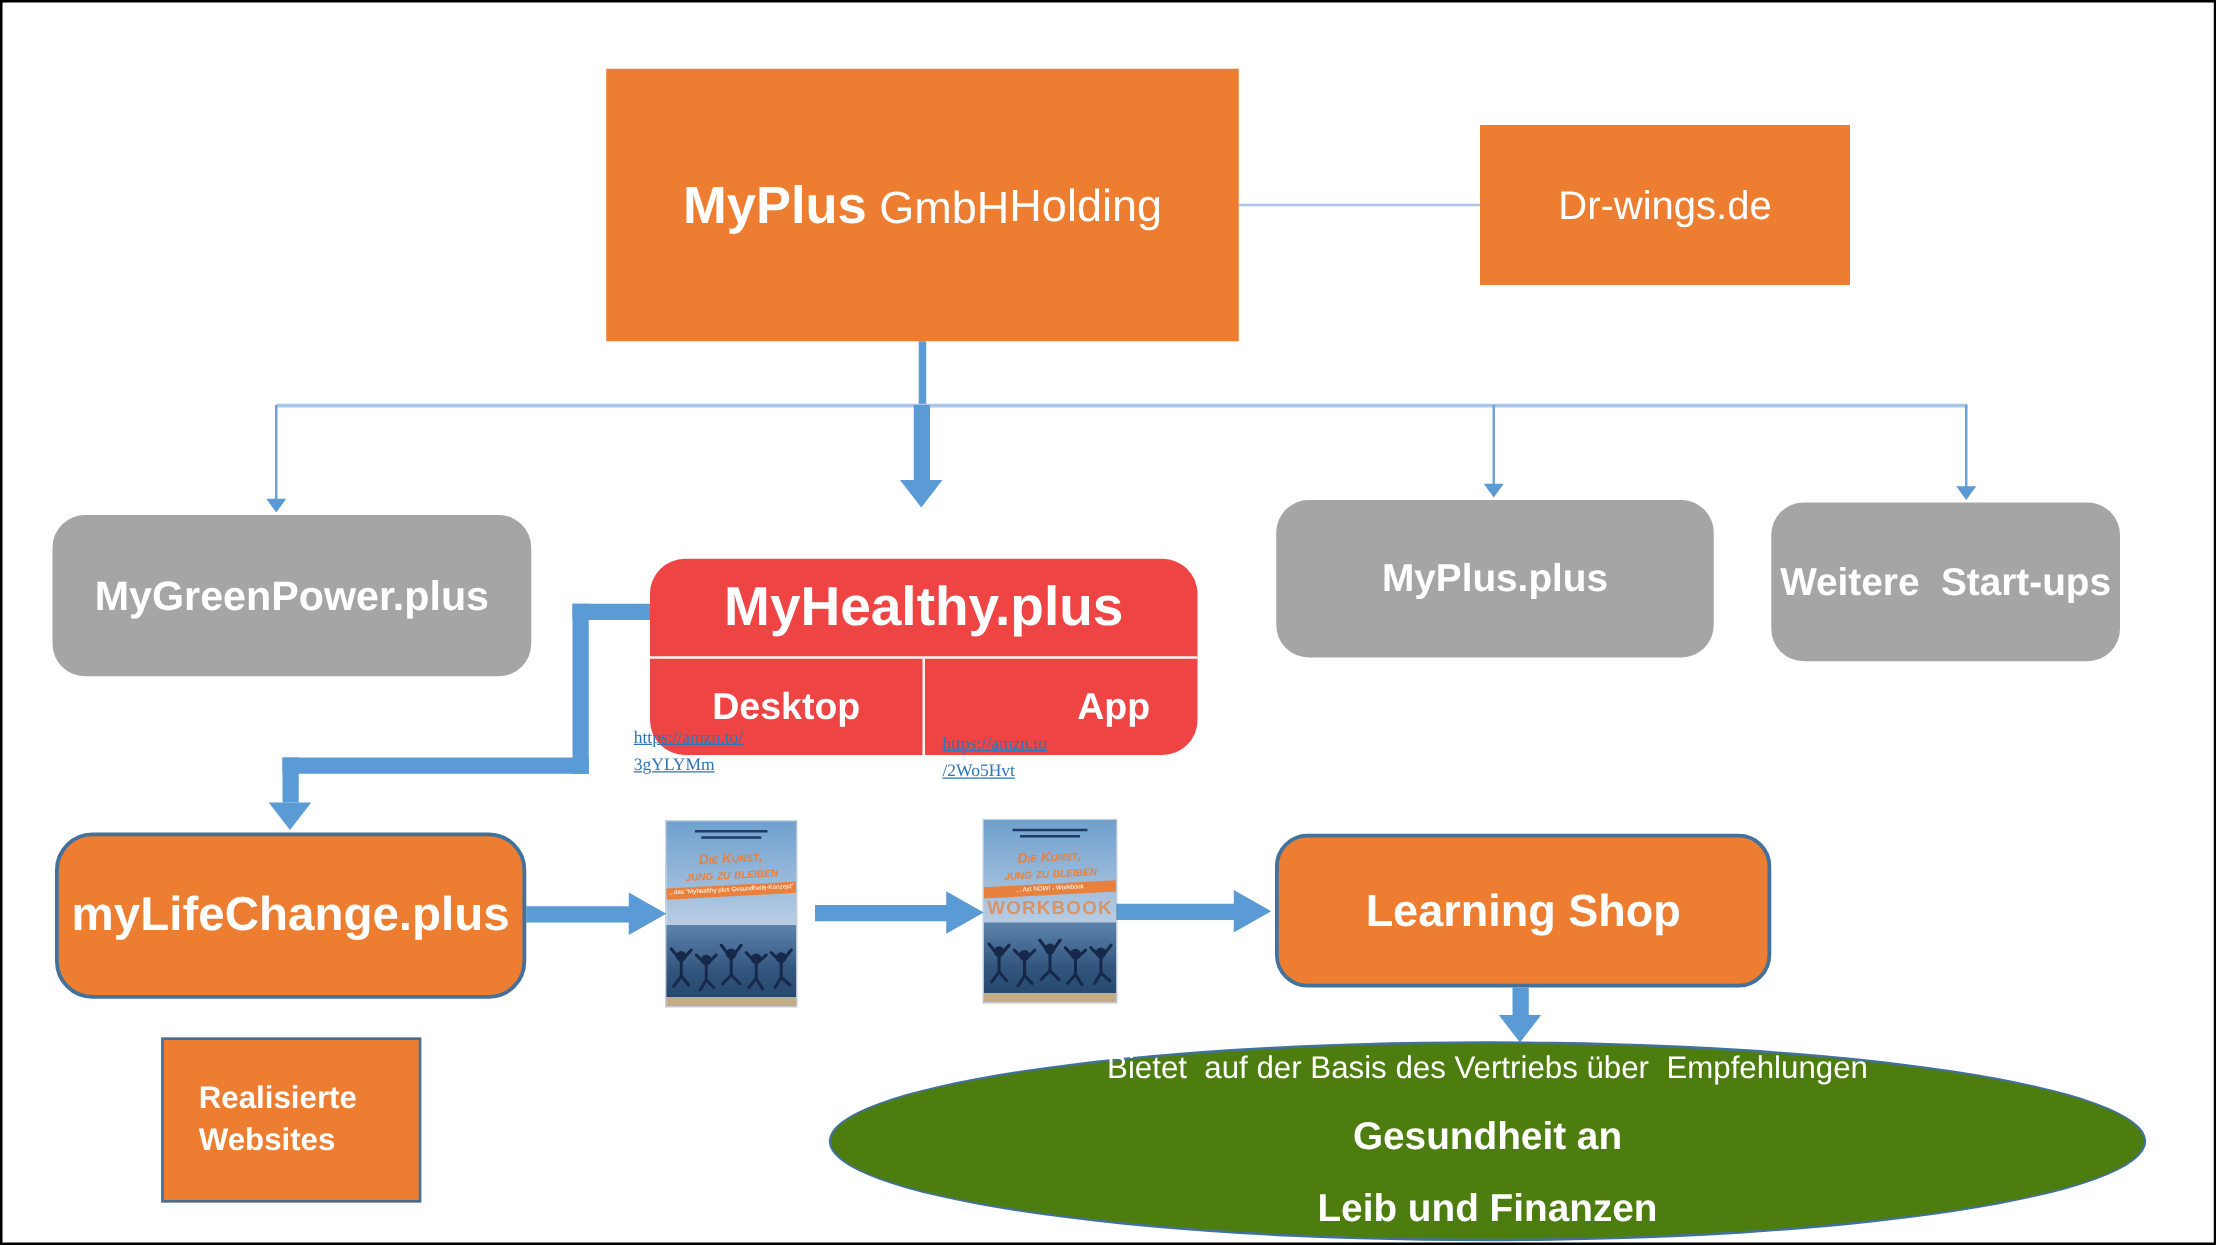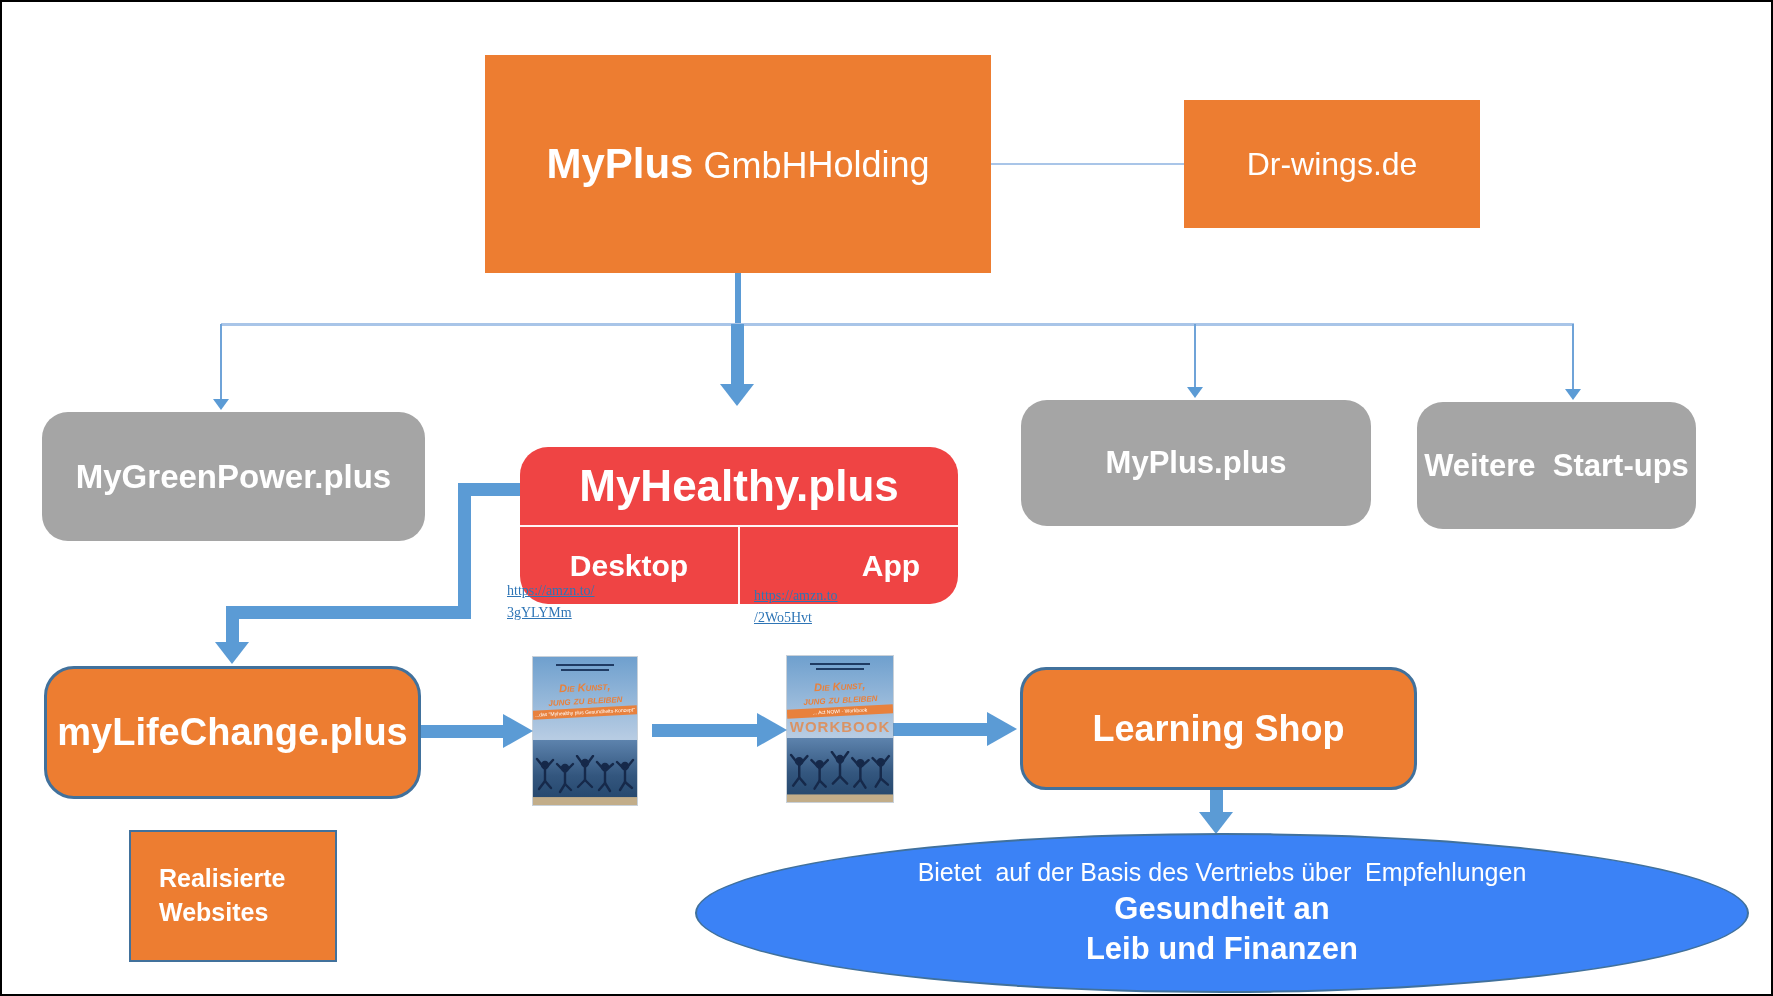--- a/index.html
+++ b/index.html
@@ -48,23 +48,23 @@
   #book2{left:785px;top:654px;width:106px;height:146px;}
   .book .authbar{margin:7px auto 2px auto;height:2px;background:#1F3B63;}
   .book .a1{width:56%;}
   .book .a2{width:46%;margin-top:3px;}
   .book .ttl{margin-top:10px;text-align:center;color:#E8813D;font-style:italic;font-weight:bold;font-variant:small-caps;font-size:11px;line-height:1.15;transform:rotate(-3deg);}
   .book .band{margin-top:2px;height:9px;background:#E8813D;transform:rotate(-3deg);color:#fff;font-size:5px;line-height:9px;text-align:center;white-space:nowrap;overflow:hidden;}
   .book .wm{text-align:center;font-weight:800;font-size:15px;letter-spacing:1px;color:rgba(237,125,49,0.7);margin-top:2px;}
   .book .sea{position:absolute;left:0;right:0;bottom:0;height:44%;background:linear-gradient(180deg,#5d83ad 0%,#33567e 55%,#27496f 88%,#c2ad89 88.5%,#c2ad89 100%);}
   .book .sea svg{position:absolute;bottom:4px;left:0;width:100%;}
   
-  #ellipse{left:693px;top:831px;width:1054px;height:160px;border-radius:50%;background:#3b82f6;border:2px solid #41719C;flex-direction:column;line-height:1.3;}
+  #ellipse{left:661px;top:831px;width:1054px;height:160px;border-radius:50%;background:#4d7c0f;border:2px solid #41719C;flex-direction:column;line-height:1.3;}
   #ellipse .e1{font-size:25px;}
-  #ellipse .e2,#ellipse .e3{font-size:31px;font-weight:bold;}
+  #ellipse .e2,#ellipse .e3{font-size:31px;font-weight:bold;margin-top:18px;}
 </style>
 </head>
 <body>
 
 <div id="canvas">
 
   <div class="seg thin abs" style="left:989px;top:161px;width:193px;height:2px;"></div>
   <div class="seg abs" style="left:733px;top:271px;width:6px;height:52px;"></div>
   <div class="seg thin abs" style="left:219px;top:321px;width:1353px;height:3px;"></div>
 

